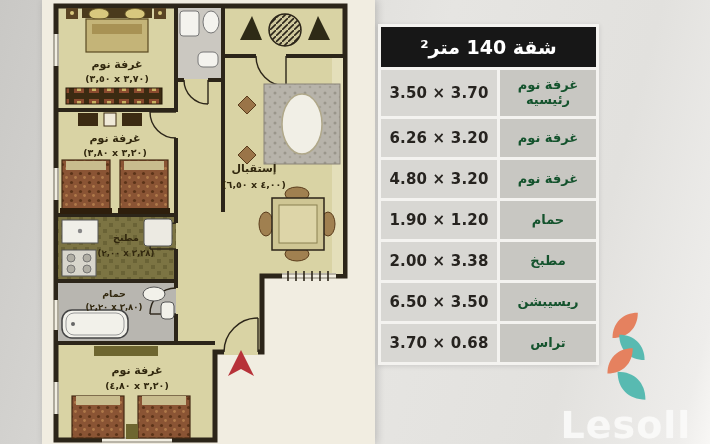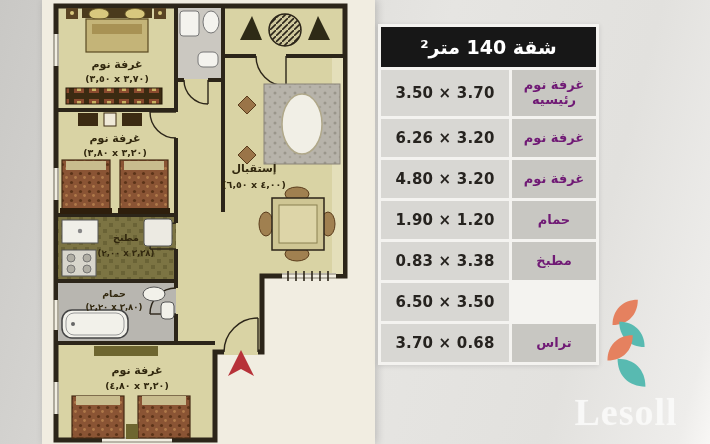--- a/index.html
+++ b/index.html
@@ -16,25 +16,25 @@
   .room-dims.small{font-size:8.5px;}
 
   .spec-table{position:absolute;left:378px;top:24px;width:221px;background:#f4f3f0;
     padding:3px;box-sizing:border-box;display:flex;flex-direction:column;gap:3px;
     box-shadow:0 1px 5px rgba(0,0,0,.12);}
   .thead{background:#171717;color:#fff;min-height:40px;display:flex;align-items:center;
     justify-content:center;font-size:19px;font-weight:bold;letter-spacing:.5px;}
   .trow{display:flex;gap:3px;min-height:38px;}
   .trow.tall{min-height:46px;}
   .cell{display:flex;align-items:center;justify-content:center;box-sizing:border-box;}
-  .cell.value{width:128px;background:#d8d7d3;font-size:15px;font-weight:bold;color:#26231f;letter-spacing:.2px;}
-  .cell.label{flex:1;background:#c8c7c2;font-size:13px;font-weight:bold;color:#701a75;
+  .cell.value{width:116px;background:#d8d7d3;font-size:15px;font-weight:bold;color:#26231f;letter-spacing:.2px;}
+  .cell.label{flex:1;background:#c8c7c2;font-size:13px;font-weight:bold;color:#14532d;
     text-align:center;line-height:1.15;padding:2px 4px;}
 
-  .logo{position:absolute;right:4px;bottom:13px;width:160px;text-align:center;font-family:Liberation Serif, serif;}
+  .logo{position:absolute;right:4px;bottom:0px;width:160px;text-align:center;}
   .logo svg{display:block;margin:0 auto;}
   .logo-text{font-size:38px;font-weight:bold;color:rgba(250,250,249,.85);
     letter-spacing:1px;line-height:1;margin-top:-4px;text-shadow:0 0 2px rgba(255,255,255,.25);}
 </style>
 </head>
 <body>
 
 <div class="stage">
 
   <div class="plan-paper">
@@ -248,25 +248,26 @@
     </div>
     <div class="trow">
       <div class="cell value">4.80 × 3.20</div>
       <div class="cell label" dir="rtl">غرفة نوم</div>
     </div>
     <div class="trow">
       <div class="cell value">1.90 × 1.20</div>
       <div class="cell label" dir="rtl">حمام</div>
     </div>
     <div class="trow">
-      <div class="cell value">0.83 × 3.38</div>
+      <div class="cell value">2.00 × 3.38</div>
       <div class="cell label" dir="rtl">مطبخ</div>
     </div>
     <div class="trow">
       <div class="cell value">6.50 × 3.50</div>
+      <div class="cell label" dir="rtl">ريسيبشن</div>
     </div>
     <div class="trow">
       <div class="cell value">3.70 × 0.68</div>
       <div class="cell label" dir="rtl">تراس</div>
     </div>
   </div>
 
   <div class="logo">
     <svg width="54" height="100" viewBox="0 0 64 116">
       <g>

